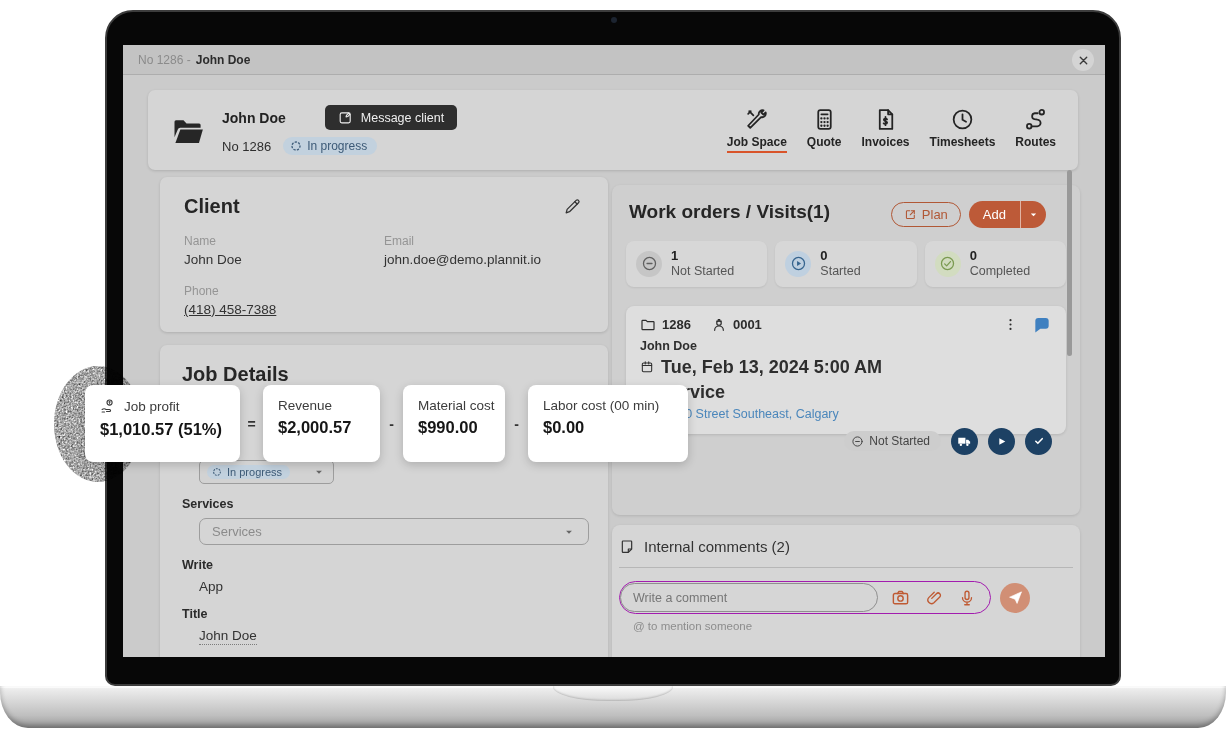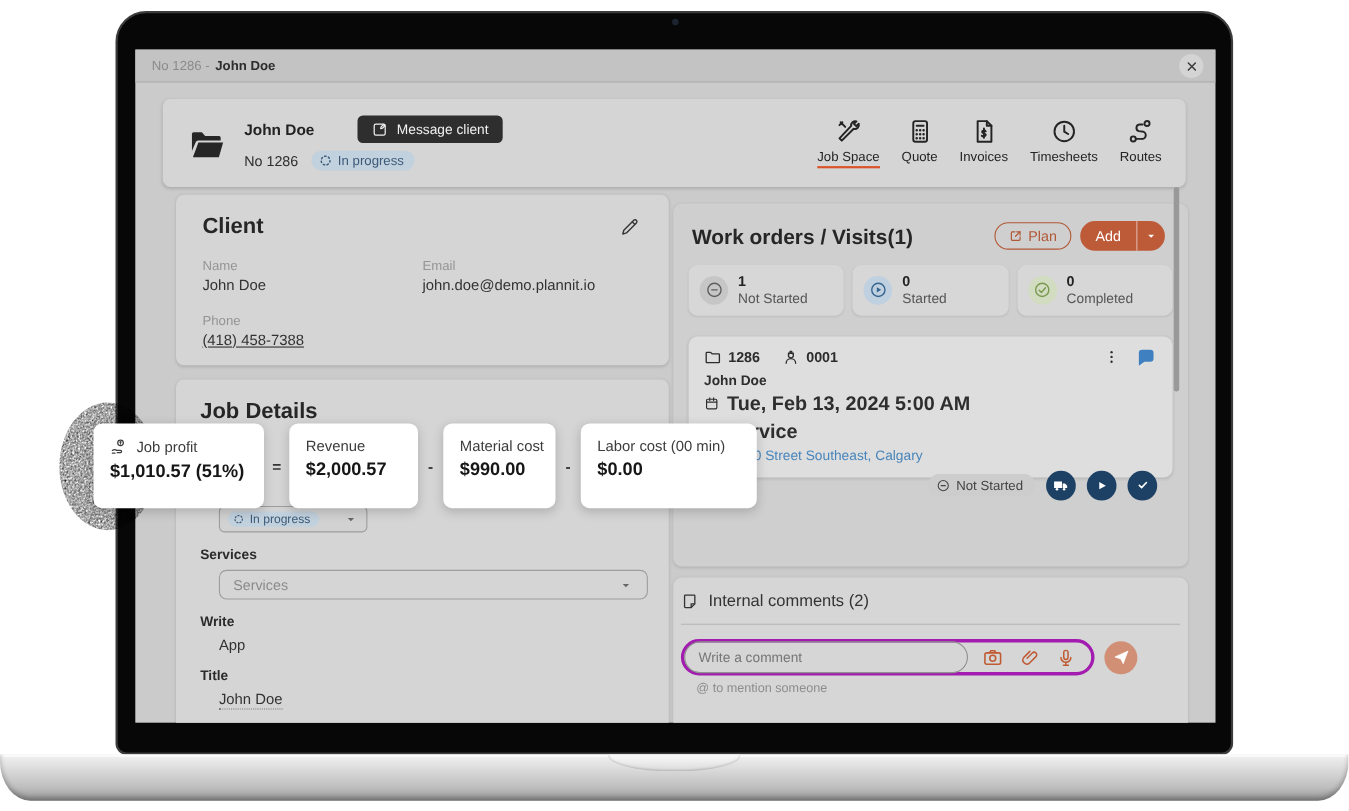--- a/index.html
+++ b/index.html
@@ -38,21 +38,21 @@
     display:flex; align-items:center; padding:0 22px; }
   .big-folder { color:#262626; margin-right:16px; margin-top:4px; }
   .hc-left { display:flex; flex-direction:column; gap:7px; }
   .hc-row { display:flex; align-items:center; gap:12px; }
   .hc-name { font-size:14px; font-weight:bold; color:#222; }
   .msg-btn { background:#2e2e2e; color:#efefef; border:none; border-radius:5px; padding:5px 13px;
     font-size:12.5px; display:flex; align-items:center; gap:8px; cursor:pointer; font-family:inherit;margin-left:27px; }
   .hc-no { font-size:13px; color:#2e2e2e; }
   .chip-blue { background:#c2d1de; color:#3c5a77; border-radius:11px; padding:2px 10px 2px 7px;
     font-size:12px; display:inline-flex; align-items:center; gap:5px; }
-  .top-nav { margin-left:auto; display:flex; gap:20px; align-items:flex-start; }
+  .top-nav { margin-left:auto; display:flex; gap:20px; align-items:flex-start;font-weight:bold; }
   .nav-item { display:flex; flex-direction:column; align-items:center; gap:3px; color:#242424;
     font-size:12px; padding-bottom:5px; cursor:pointer; }
   .nav-item.active { border-bottom:2.5px solid #d9542a; padding-bottom:2.5px; }
 
   
   .client-card { position:absolute; left:37px; top:132px; width:448px; height:155px; padding:18px 24px; }
   .card-title { font-size:20px; font-weight:bold; color:#262626; }
   .edit-pencil { position:absolute; right:26px; top:20px; color:#333; cursor:pointer; }
   .client-grid { display:grid; grid-template-columns:1fr 1fr; row-gap:17px; margin-top:16px; }
   .f-label { font-size:12px; color:#959595; }
@@ -69,21 +69,21 @@
   .status-select .chip-blue { font-size:11px; padding:1px 8px 1px 5px; }
   .services-select { margin-left:17px; width:390px; height:27px; border:1px solid #9d9d9d; border-radius:7px;
     display:flex; align-items:center; padding:0 12px; color:#8b8b8b; font-size:13px; cursor:pointer; }
   .sel-caret { margin-left:auto; color:#666; }
   .grp-value { font-size:13.5px; color:#333; margin-left:17px; }
   .dotted-edit { border-bottom:1.5px dotted #7c7c7c; display:inline-block; padding-bottom:1px; cursor:text; }
 
   
   .workorders-panel { position:absolute; left:489px; top:140px; width:468px; height:330px;
     background:#cfcfcf; border-radius:8px; box-shadow:0 1px 3px rgba(0,0,0,.12); padding:14px 14px; }
-  .wo-header { display:flex; align-items:flex-end; padding:2px 7px 0 3px; }
+  .wo-header { display:flex; align-items:flex-start; padding:2px 20px 0 3px; }
   .wo-title { font-size:19px; font-weight:bold; color:#262626; }
   .wo-actions { margin-left:auto; display:flex; gap:8px; align-items:center; }
   .plan-btn { border:1.5px solid #b15836; color:#b15836; background:transparent; border-radius:15px;
     padding:4px 12px; font-size:13px; display:flex; align-items:center; gap:5px; cursor:pointer; font-family:inherit; }
   .add-btn { background:#bd5a38; color:#fff; border-radius:15px; display:flex; align-items:stretch;
     overflow:hidden; cursor:pointer; }
   .add-main { padding:6px 14px; font-size:13px; }
   .add-sep { width:1px; background:rgba(255,255,255,.55); }
   .add-caret { display:flex; align-items:center; padding:0 6px; }
   .counters { display:flex; gap:8px; margin-top:13px; }
@@ -112,21 +112,21 @@
     display:inline-flex; align-items:center; gap:5px; cursor:pointer; }
   .circle-btn { width:27px; height:27px; border-radius:50%; background:#1d4164; display:flex;
     align-items:center; justify-content:center; cursor:pointer; border:none; }
 
   
   .comments-panel { position:absolute; left:489px; top:480px; width:468px; height:150px;
     background:#d6d6d6; border-radius:8px; box-shadow:0 1px 3px rgba(0,0,0,.12); padding:13px 7px; }
   .cm-header { display:flex; align-items:center; gap:9px; font-size:15px; color:#333; }
   .cm-divider { border-bottom:1px solid #b7b7b7; margin:12px 0 13px 0; }
   .cm-row { display:flex; align-items:center; gap:9px; }
-  .cm-outer { display:flex; align-items:center; border:3px solid #a21caf; border-radius:17px; height:33px;
+  .cm-outer { display:flex; align-items:center; border:1px solid #a21caf; border-radius:17px; height:33px;
     padding:0 14px 0 0; gap:0; }
   .cm-input { width:258px; height:29px; border:1px solid #8f8f8f; border-radius:15px; background:transparent;
     padding:0 12px; font-size:12.5px; color:#444; outline:none; font-family:inherit; margin:0; }
   .cm-input::placeholder { color:#767676; }
   .cm-icons { display:flex; align-items:center; gap:15px; margin-left:13px; color:#bf5a33; }
   .cm-icons .ibtn { cursor:pointer; }
   .send-btn { width:30px; height:30px; border-radius:50%; background:#d18f75; border:none; display:flex;
     align-items:center; justify-content:center; cursor:pointer; }
   .cm-hint { font-size:11.5px; color:#8d8d8d; margin:6px 0 0 14px; }
 

